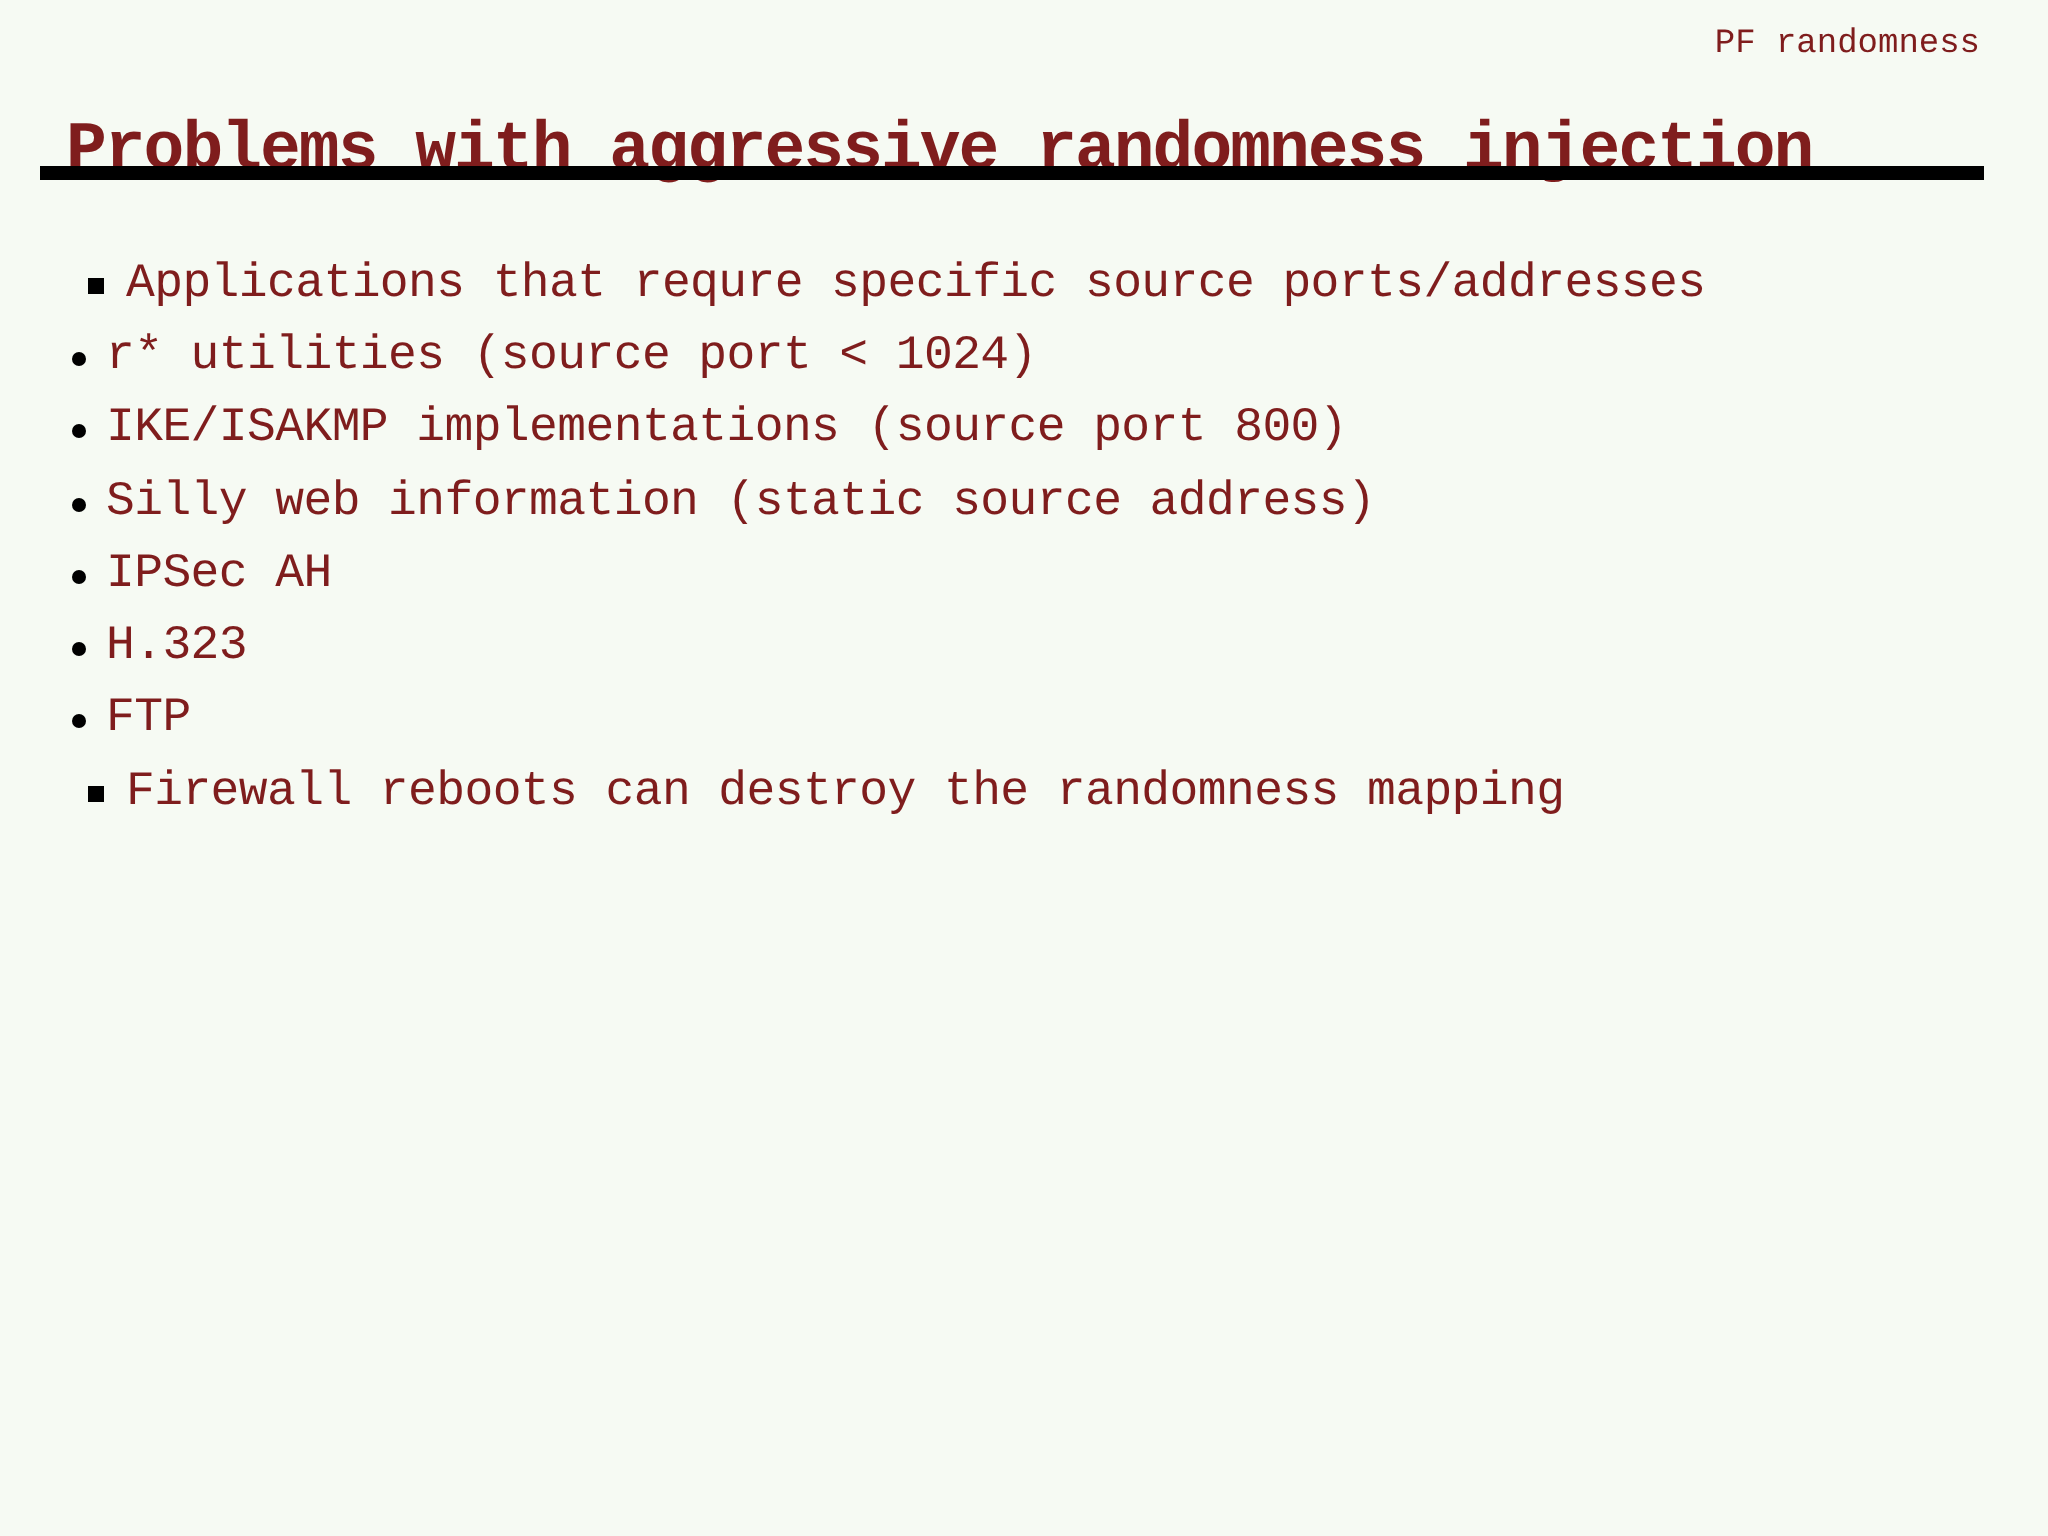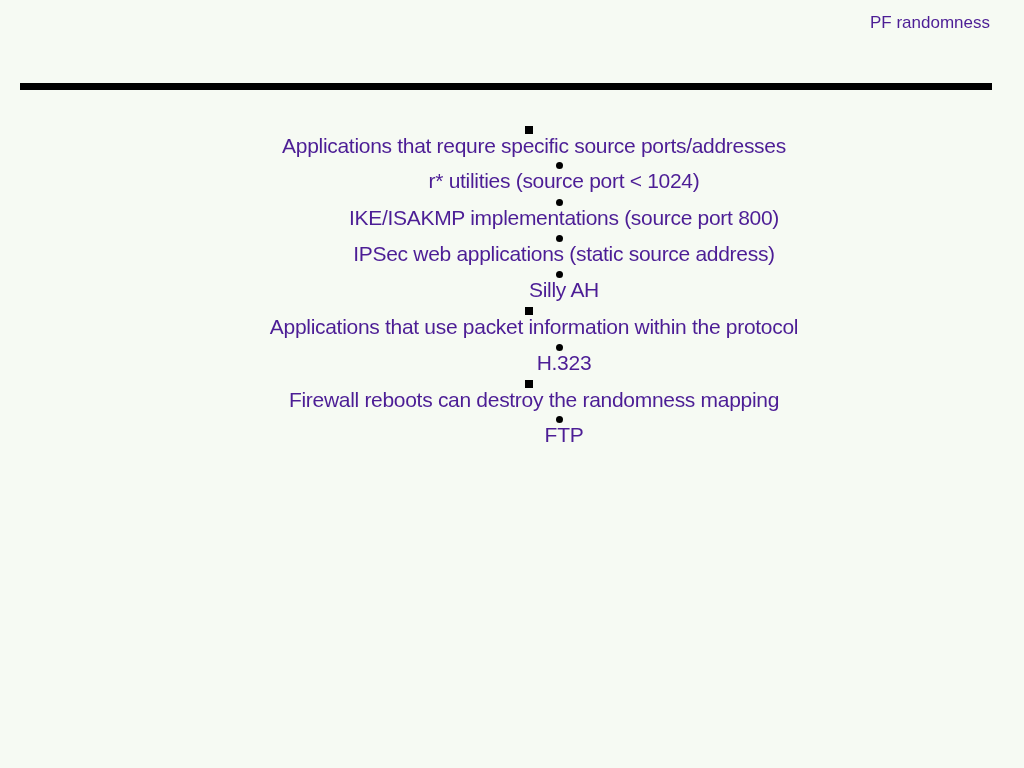--- a/index.html
+++ b/index.html
@@ -6,22 +6,22 @@
     margin: 0;
     padding: 0;
     background: #e8e8e8;
   }
   .slide {
     position: relative;
     width: 1024px;
     height: 768px;
     background: #f6faf3;
     overflow: hidden;
-    font-family: Liberation Sans, sans-serif;
-    color: #4c1d95;
+    font-family: Liberation Mono, monospace;
+    color: #7f1d1d;
   }
   .corner-label {
     position: absolute;
     top: 13px;
     right: 34px;
     font-size: 17px;
     line-height: 20px;
     white-space: nowrap;
   }
   .slide-title {
@@ -44,27 +44,26 @@
   .content {
     position: absolute;
     top: 124px;
     left: 0;
     right: 0;
   }
   .line {
     display: flex;
     align-items: center;
     height: 36.3px;
-    font-size: 21px;
+    font-size: 24px;
     letter-spacing: -0.3px;
     white-space: nowrap;
-    flex-direction: column;
   }
   .line.l1 { padding-left: 44px; }
-  .line.l2 { padding-left: 104px; align-items: center; }
+  .line.l2 { padding-left: 36px; align-items: center; }
   .bullet {
     flex: none;
     background: #000000;
   }
   .bullet.square {
     width: 8px;
     height: 8px;
     margin-right: 11px;
     margin-top: 2px;
   }
@@ -76,20 +75,21 @@
     margin-top: 2px;
   }
 </style>
 </head>
 <body>
 
 <div class="slide">
 
   <div class="corner-label">PF randomness</div>
 
+  <h1 class="slide-title">Problems with aggressive randomness injection</h1>
 
   <div class="title-rule"></div>
 
   <div class="content">
 
     <div class="line l1">
       <span class="bullet square"></span>
       <span>Applications that requre specific source ports/addresses</span>
     </div>
 
@@ -98,44 +98,40 @@
       <span>r* utilities (source port &lt; 1024)</span>
     </div>
 
     <div class="line l2">
       <span class="bullet round"></span>
       <span>IKE/ISAKMP implementations (source port 800)</span>
     </div>
 
     <div class="line l2">
       <span class="bullet round"></span>
-      <span>IPSec web applications (static source address)</span>
+      <span>Silly web information (static source address)</span>
     </div>
 
 
 
     <div class="line l2">
       <span class="bullet round"></span>
-      <span>Silly AH</span>
+      <span>IPSec AH</span>
     </div>
 
-    <div class="line l1">
-      <span class="bullet square"></span>
-      <span>Applications that use packet information within the protocol</span>
+
+    <div class="line l2">
+      <span class="bullet round"></span>
+      <span>H.323</span>
     </div>
 
     <div class="line l2">
       <span class="bullet round"></span>
-      <span>H.323</span>
+      <span>FTP</span>
     </div>
 
     <div class="line l1">
       <span class="bullet square"></span>
       <span>Firewall reboots can destroy the randomness mapping</span>
     </div>
 
-    <div class="line l2">
-      <span class="bullet round"></span>
-      <span>FTP</span>
-    </div>
-
   </div>
 </div>
 
 </body></html>

